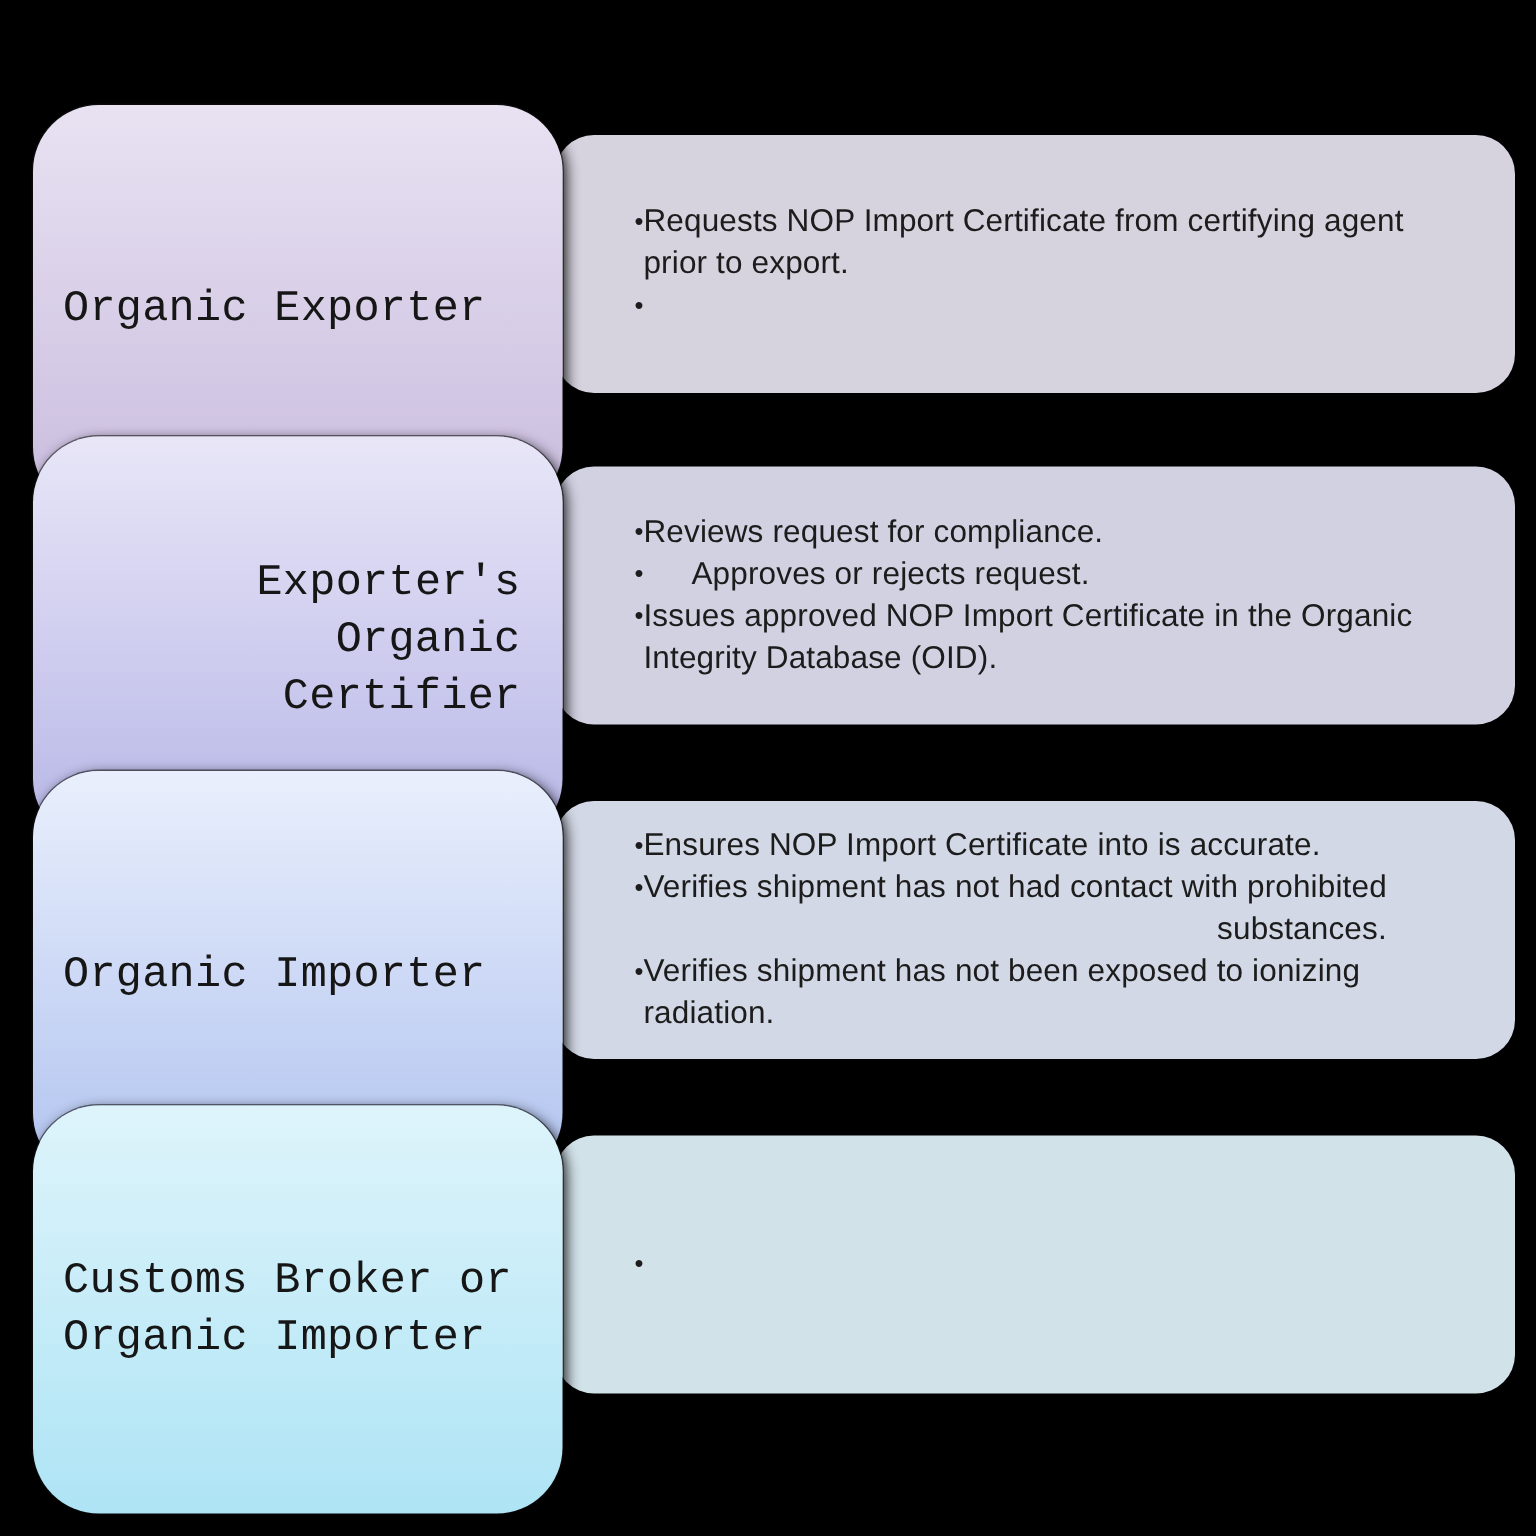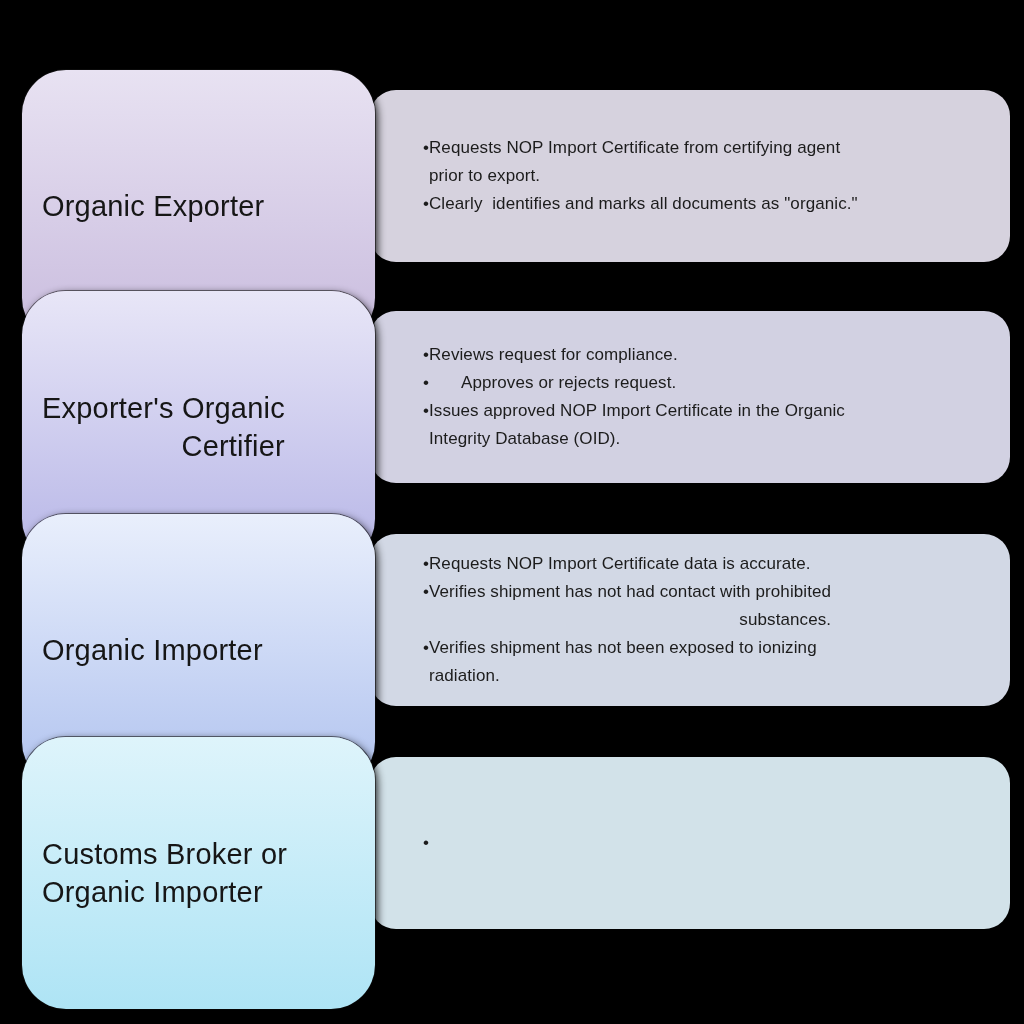--- a/index.html
+++ b/index.html
@@ -44,38 +44,39 @@
     display: flex;
     align-items: flex-start;
   }
   .dot {
     flex: 0 0 auto;
     font-size: 17px;
     line-height: 28px;
     color: #1c1c1c;
   }
   .bullet-text {
-    font-size: 17px;
+    font-size: 21px;
     line-height: 28px;
     color: #1c1c1c;
     white-space: pre-wrap;
     letter-spacing: 0.1px;
   }
   .box {
     position: absolute;
     left: 22px;
     top: 0;
     width: 353px;
     height: 272px;
     border-radius: 44px;
     display: flex;
     align-items: center;
     box-sizing: border-box;
     padding: 0 28px 0 20px;
     box-shadow: 2px 3px 9px rgba(0,0,0,0.9), 0 0 0 1px rgba(25,25,25,0.55);
+    font-family: Liberation Mono, monospace;
   }
   .role-title {
     font-size: 29px;
     line-height: 38px;
     color: #161616;
     white-space: pre-wrap;
     letter-spacing: 0.2px;
   }
 </style>
 </head>
@@ -85,21 +86,20 @@
   <div class="row">
     <div class="panel" style="background: rgb(214, 210, 222);">
       <div class="bullets">
           <div class="bullet-item">
             <span class="dot">•</span>
             <span class="bullet-text" style="color: rgb(28, 28, 28);">Requests NOP Import Certificate from certifying agent
 prior to export.</span>
           </div>
           <div class="bullet-item">
             <span class="dot">•</span>
-            <span class="bullet-text" style="color: rgb(28, 28, 28);">Clearly  identifies and marks all documents as "organic."</span>
           </div>
         </div>
     </div>
     <div class="box" style="background: linear-gradient(rgb(232, 226, 242) 0%, rgb(201, 188, 222) 100%);">
       <div class="role-title" style="color: rgb(22, 22, 22);">Organic Exporter</div>
     </div>
   </div>
 
   <div class="row">
     <div class="panel" style="background: rgb(210, 209, 226);">
@@ -123,21 +123,21 @@
       <div class="role-title" style="color: rgb(22, 22, 22);">Exporter's Organic
 Certifier</div>
     </div>
   </div>
 
   <div class="row">
     <div class="panel" style="background: rgb(210, 216, 229);">
       <div class="bullets">
           <div class="bullet-item">
             <span class="dot">•</span>
-            <span class="bullet-text" style="color: rgb(28, 28, 28);">Requests NOP Import Certificate data is accurate.</span>
+            <span class="bullet-text" style="color: rgb(28, 28, 28);">Ensures NOP Import Certificate into is accurate.</span>
           </div>
           <div class="bullet-item">
             <span class="dot">•</span>
             <span class="bullet-text" style="color: rgb(28, 28, 28); text-align: right;">Verifies shipment has not had contact with prohibited
 substances.</span>
           </div>
           <div class="bullet-item">
             <span class="dot">•</span>
             <span class="bullet-text" style="color: rgb(28, 28, 28);">Verifies shipment has not been exposed to ionizing
 radiation.</span>

